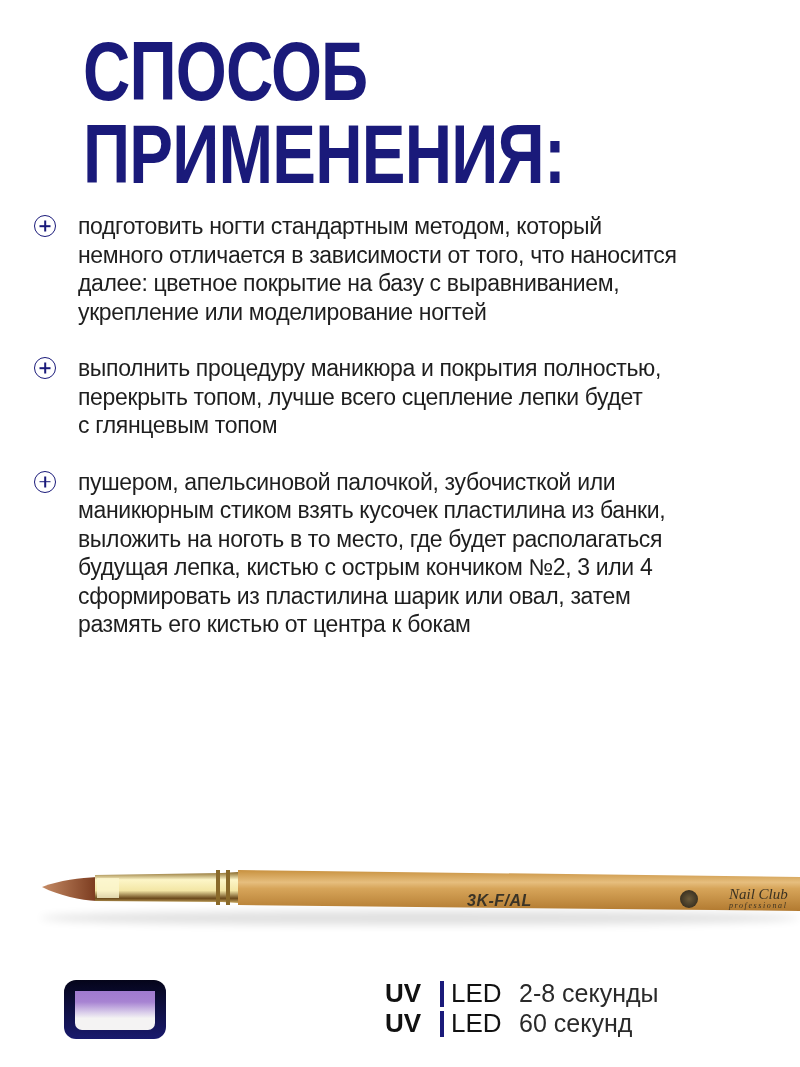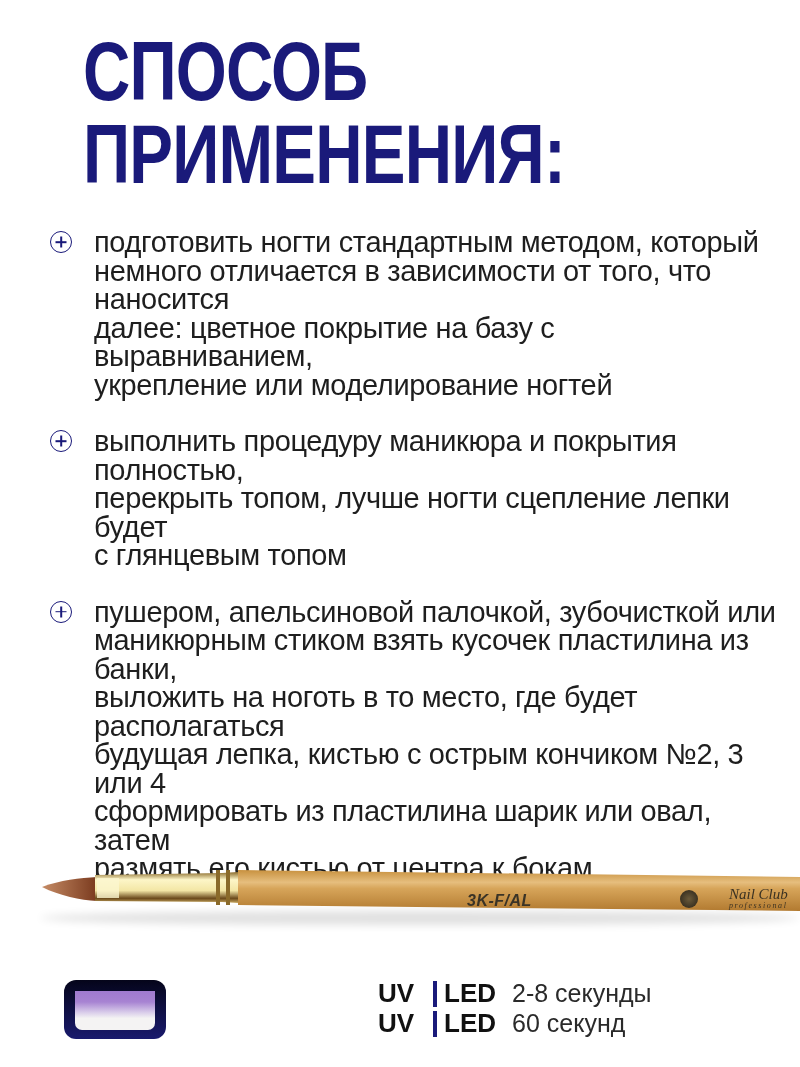--- a/index.html
+++ b/index.html
@@ -22,24 +22,24 @@
       transform-origin: left top;
     }
     .title span { display: block; }
 
     .steps {
       position: absolute; left: 34px; top: 212px; width: 760px;
       margin: 0; padding: 0; list-style: none;
     }
     .step {
       position: relative; padding-left: 44px;
-      font-size: 29px; line-height: 28.5px;
+      font-size: 23px; line-height: 28.5px;
       letter-spacing: -0.35px;
       color: #1e1e1e;
-      margin: 16px;
+      margin: 0;
     }
     .step-icon {
       position: absolute; left: 0; top: 3px;
       width: 22px; height: 22px;
       border: 1.6px solid #1a1a7a; border-radius: 50%;
       box-sizing: border-box;
     }
     .step-icon::before, .step-icon::after {
       content: ""; position: absolute; background: #1a1a7a;
       left: 50%; top: 50%;
@@ -66,41 +66,41 @@
       margin-right: 3px;
     }
     .brand-name {
       font-family: "Liberation Serif", serif; font-size: 15px; line-height: 14px; color: #3b3222;
     }
     .brand-sub {
       font-family: "Liberation Serif", serif; font-size: 8px; letter-spacing: 1.6px; color: #3b3222; line-height: 9px;
     }
 
     .cure {
-      position: absolute; left: 0; top: 975px; width: 740px; height: 70px;
+      position: absolute; left: 0; top: 975px; width: 740px; height: 70px; padding-left: 7px;
     }
     .lamp-icon {
       position: absolute; left: 64px; top: 5px; width: 102px; height: 59px;
       border-radius: 12px;
       background: linear-gradient(180deg, #05051a 0%, #191a6d 100%);
     }
     .lamp-window {
       position: absolute; left: 11px; top: 11px; right: 11px; bottom: 9px;
       border-radius: 0 0 7px 7px;
       background: linear-gradient(180deg, #a07ad0 0%, #a783d2 28%, #d9cdea 55%, #f4f3f3 70%, #f4f3f3 100%);
     }
     .cure-row {
       position: absolute; height: 30px; line-height: 30px; white-space: nowrap;
       font-size: 21px;
     }
     .cure-row.r1 { top: 3px; }
     .cure-row.r2 { top: 33px; }
     .uv { position: absolute; left: 378px; font-weight: bold; font-size: 26px; color: #111; }
     .sep { position: absolute; left: 433px; top: 3px; width: 4px; height: 26px; background: #1a1a7a; }
-    .led { position: absolute; left: 444px; font-weight: bold; font-size: 26px; color: #111; }
+    .led { position: absolute; left: 444px; font-weight: normal; font-size: 26px; color: #111; }
     .time { position: absolute; left: 512px; font-size: 25px; color: #2a2a2a; }
   </style>
 </head>
 <body>
 
 <h1 class="title">
   <span>СПОСОБ</span>
   <span>ПРИМЕНЕНИЯ:</span>
 </h1>
 
@@ -108,21 +108,21 @@
   <li class="step" style="margin-bottom:28px;">
     <span class="step-icon"></span>
     <span class="step-text">подготовить ногти стандартным методом, который
 немного отличается в зависимости от того, что наносится
 далее: цветное покрытие на базу с выравниванием,
 укрепление или моделирование ногтей</span>
   </li>
   <li class="step" style="margin-bottom:28px;">
     <span class="step-icon"></span>
     <span class="step-text">выполнить процедуру маникюра и покрытия полностью,
-перекрыть топом, лучше ногти сцепление лепки будет
+перекрыть топом, лучше всего сцепление лепки будет
 с глянцевым топом</span>
   </li>
   <li class="step" style="margin-bottom:28px;">
     <span class="step-icon"></span>
     <span class="step-text">пушером, апельсиновой палочкой, зубочисткой или
 маникюрным стиком взять кусочек пластилина из банки,
 выложить на ноготь в то место, где будет располагаться
 будущая лепка, кистью с острым кончиком №2, 3 или 4
 сформировать из пластилина шарик или овал, затем
 размять его кистью от центра к бокам</span>

